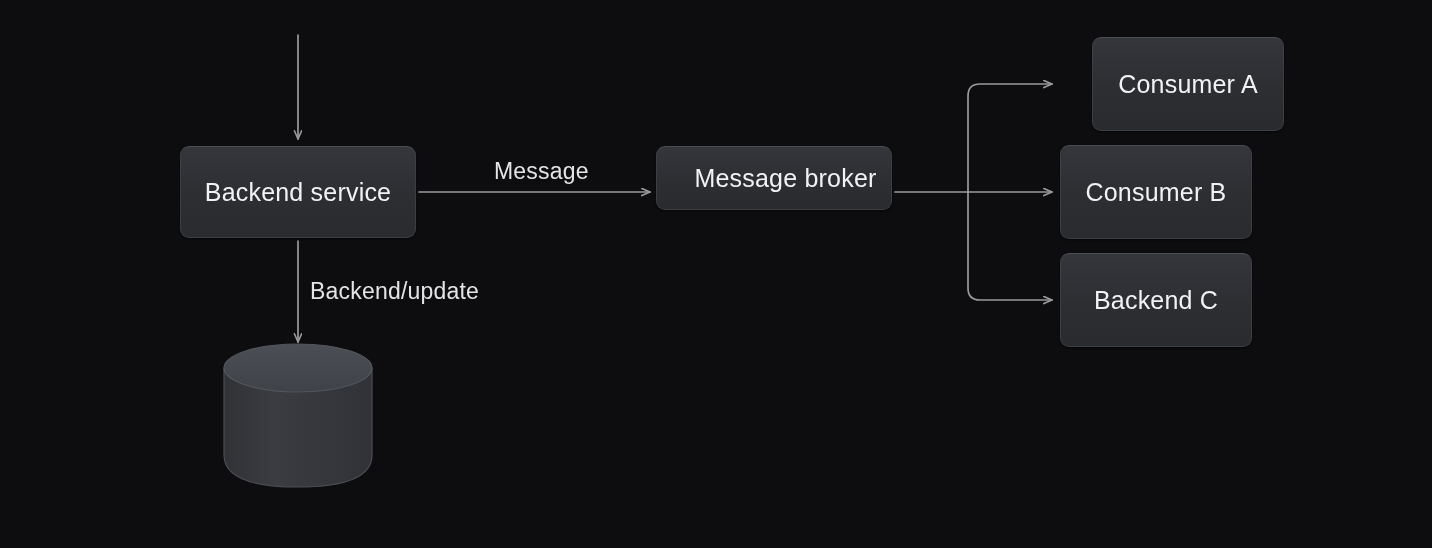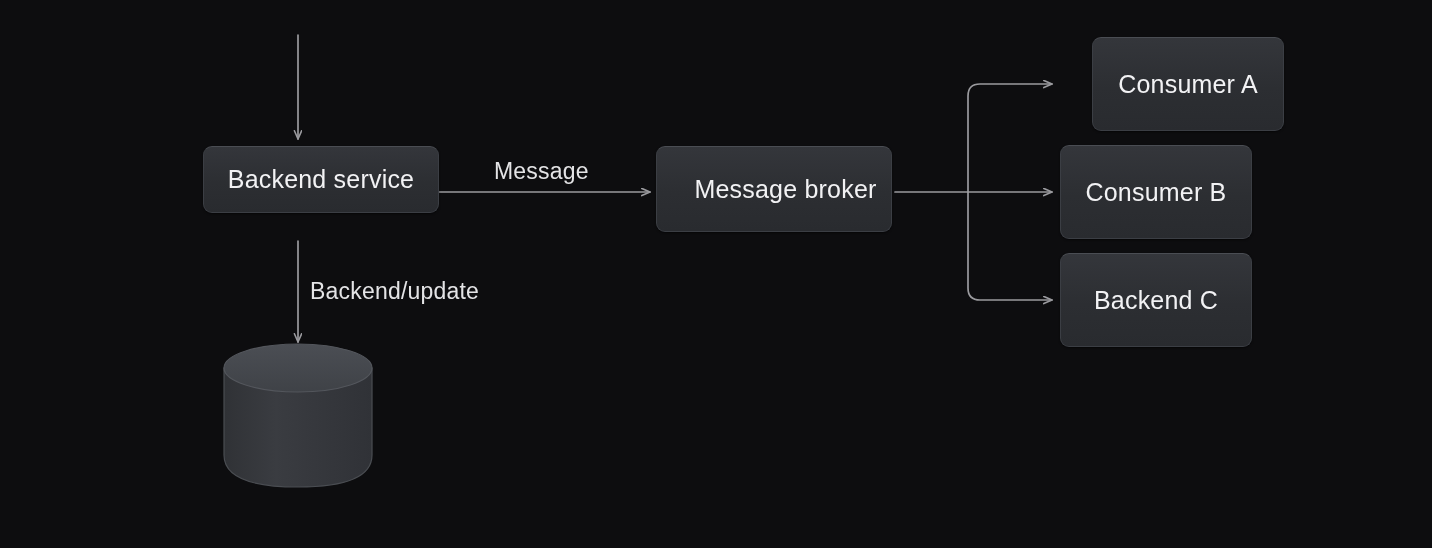--- a/index.html
+++ b/index.html
@@ -88,25 +88,25 @@
 
       <path d="M968,192 L968,288 Q968,300 980,300 L1052,300" marker-end="url(#arrowhead)"></path>
     </g>
 
     <g>
       <path d="M224,368 L224,455 Q224,487 298,487 Q372,487 372,455 L372,368 Z" fill="url(#dbBodyGrad)" stroke="#4a4d52" stroke-width="1.2"></path>
       <ellipse cx="298" cy="368" rx="74" ry="24" fill="url(#dbTopGrad)" stroke="#53565c" stroke-width="1.2"></ellipse>
     </g>
   </svg>
 
-  <div class="node-box" style="left:180px; top:146px; width:236px; height:67px;margin-left:23px;">
+  <div class="node-box" style="left:180px; top:146px; width:236px; height:92px;">
     <span class="node-label">Backend service</span>
   </div>
 
-  <div class="node-box" style="left:656px; top:146px; width:236px; height:86px;padding-left:23px;">
+  <div class="node-box" style="left:656px; top:146px; width:236px; height:64px;padding-left:23px;">
     <span class="node-label">Message broker</span>
   </div>
 
   <div class="node-box" style="left:1060px; top:37px; width:192px; height:94px;margin-left:32px;">
     <span class="node-label">Consumer A</span>
   </div>
 
   <div class="node-box" style="left:1060px; top:145px; width:192px; height:94px;justify-content:center;">
     <span class="node-label">Consumer B</span>
   </div>

